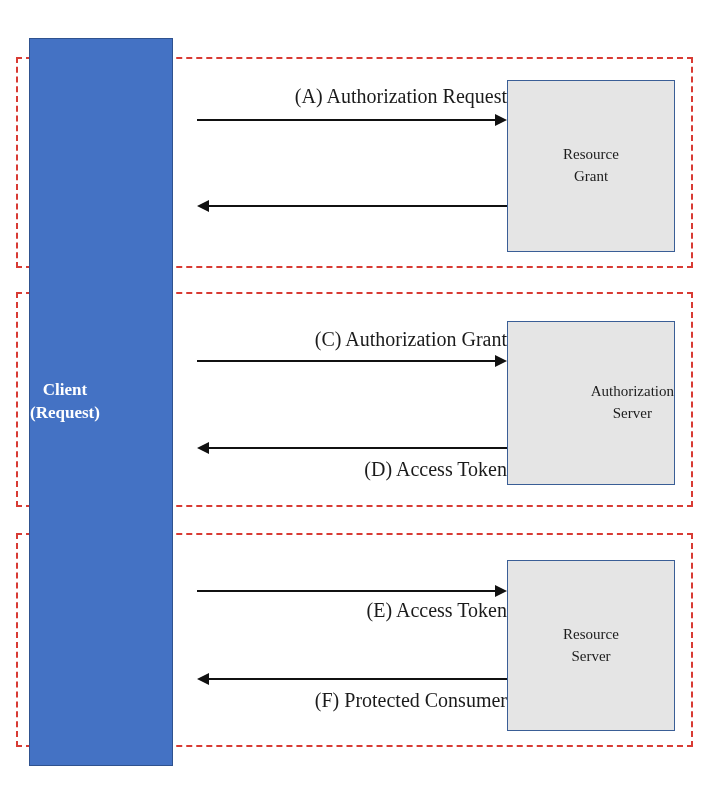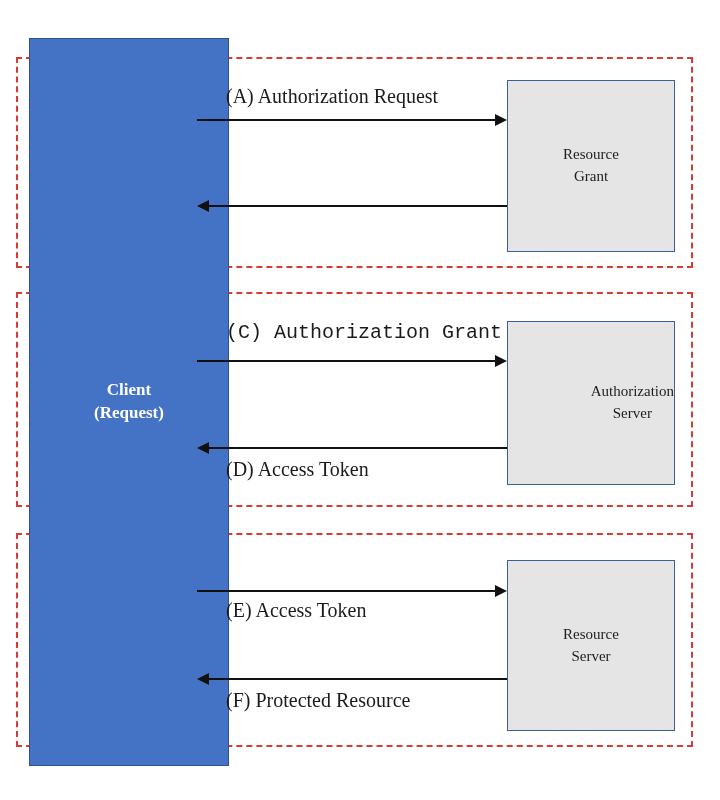--- a/index.html
+++ b/index.html
@@ -11,26 +11,26 @@
     width: 720px;
     height: 800px;
     background: #ffffff;
     overflow: hidden;
   }
 
   
   .client-rect {
     position: absolute;
     left: 29px; top: 38px;
-    width: 200px; height: 728px;
+    width: 144px; height: 728px;
     background: #4472c4;
     border: 1px solid #2f528f;
     display: flex;
     align-items: center;
-    justify-content: center;
+    justify-content: flex-start;
   }
   .client-label {
     color: #ffffff;
     font-weight: bold;
     font-size: 17px;
     line-height: 1.35;
     text-align: center;
   }
 
   
@@ -96,29 +96,29 @@
   .arrow-c { top: 355px; }
   .arrow-d { top: 442px; }
   .arrow-e { top: 585px; }
   .arrow-f { top: 673px; }
 
   
   .msg-label {
     position: absolute;
     left: 197px;
     width: 310px;
-    text-align: left;
+    text-align: right;
     font-size: 20px;
     color: #1b1b1b;
     white-space: nowrap;
     padding-left: 29px;
   }
   .label-a { top: 85px; }
   .label-b { top: 216px; }
-  .label-c { top: 321px; font-family: Liberation Mono, monospace; }
+  .label-c { top: 328px; }
   .label-d { top: 458px; }
   .label-e { top: 551px; margin-top: 48px; }
   .label-f { top: 689px; }
 </style>
 </head>
 <body>
 
 <div class="canvas">
 
   <div class="group group-ab"></div>
@@ -175,15 +175,15 @@
   </div>
   <div class="arrow left arrow-f">
     <div class="line"></div>
     <div class="head"></div>
   </div>
 
   <div class="msg-label label-a">(A) Authorization Request</div>
   <div class="msg-label label-c">(C) Authorization Grant</div>
   <div class="msg-label label-d">(D) Access Token</div>
   <div class="msg-label label-e">(E) Access Token</div>
-  <div class="msg-label label-f">(F) Protected Resource</div>
+  <div class="msg-label label-f">(F) Protected Consumer</div>
 
 </div>
 
 </body></html>

